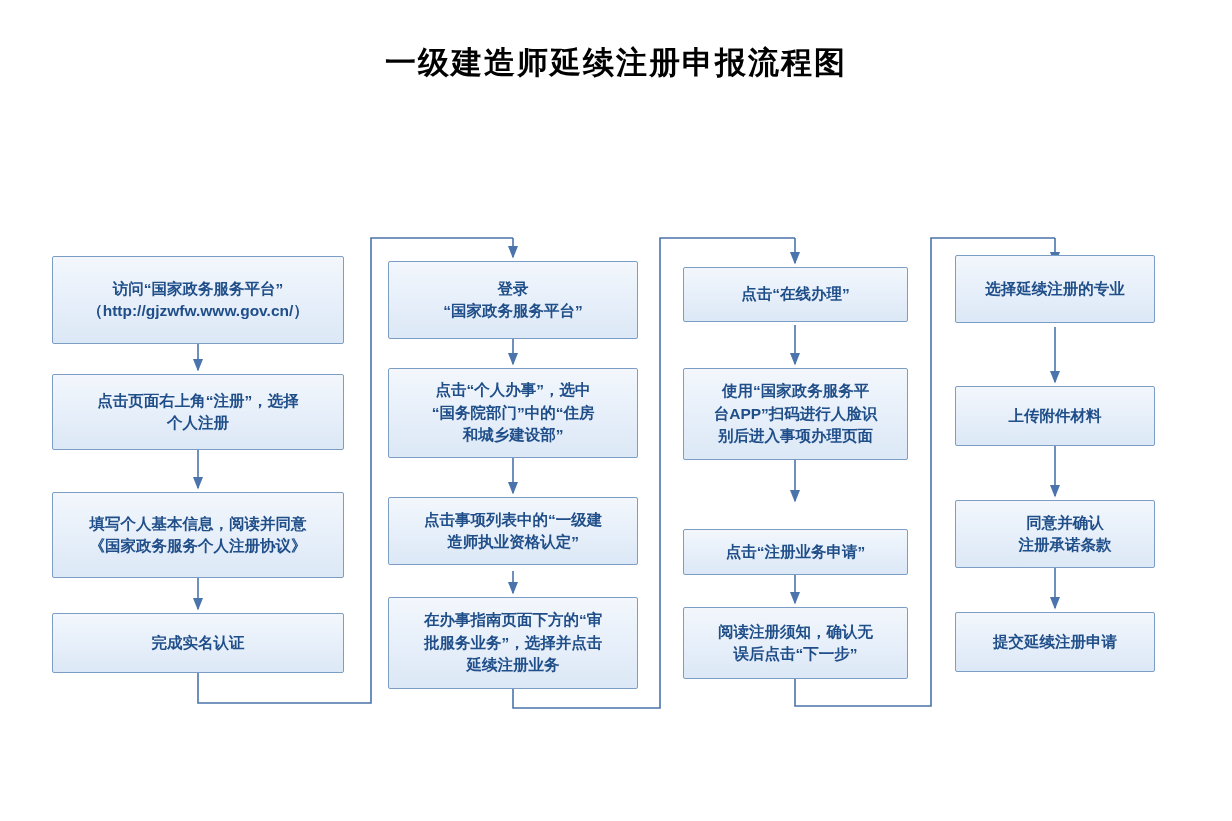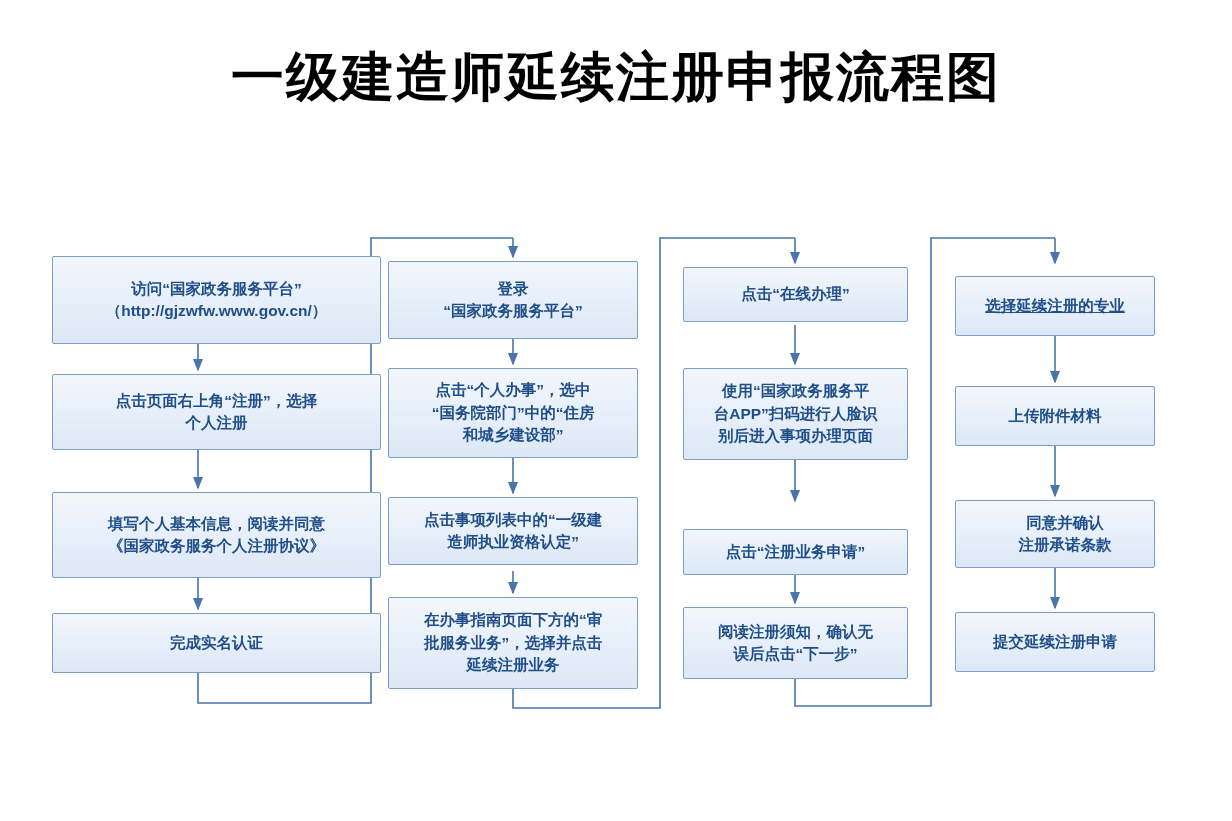--- a/index.html
+++ b/index.html
@@ -18,21 +18,21 @@
     position: relative;
     width: 1232px;
     height: 821px;
   }
   #page-title {
     position: absolute;
     top: 42px;
     left: 0;
     width: 1232px;
     text-align: center;
-    font-size: 53px;
+    font-size: 31px;
     font-weight: bold;
     letter-spacing: 2px;
     color: #000000;
     font-family: "Liberation Sans", sans-serif;
   }
 
   .node {
     position: absolute;
     box-sizing: border-box;
     border: 1px solid #7c9dc4;
@@ -44,21 +44,21 @@
     text-align: center;
     font-size: 15.5px;
     line-height: 1.45;
     font-weight: bold;
     color: #1f4e89;
     padding: 4px 8px;
     white-space: pre-line;
   }
 
   
-  .c1 { left: 52px; width: 329px; }
+  .c1 { left: 52px; width: 292px; }
   .c1.n0 { top: 256px; height: 88px; }
   .c1.n1 { top: 374px; height: 76px; }
   .c1.n2 { top: 492px; height: 86px; }
   .c1.n3 { top: 613px; height: 60px; }
 
   
   .c2 { left: 388px; width: 250px; }
   .c2.n0 { top: 261px; height: 78px; }
   .c2.n1 { top: 368px; height: 90px; }
   .c2.n2 { top: 497px; height: 68px; }
@@ -66,21 +66,21 @@
 
   
   .c3 { left: 683px; width: 225px; }
   .c3.n0 { top: 267px; height: 55px; }
   .c3.n1 { top: 368px; height: 92px; }
   .c3.n2 { top: 505px; height: 46px; margin-top: 24px; }
   .c3.n3 { top: 607px; height: 72px; }
 
   
   .c4 { left: 955px; width: 200px; }
-  .c4.n0 { top: 276px; height: 60px; text-decoration: underline; }
+  .c4.n0 { top: 255px; height: 68px; }
   .c4.n1 { top: 386px; height: 60px; }
   .c4.n2 { top: 500px; height: 68px; padding-left: 28px; }
   .c4.n3 { top: 612px; height: 60px; }
 
   svg#connectors {
     position: absolute;
     top: 0; left: 0;
     width: 1232px;
     height: 821px;
     pointer-events: none;

